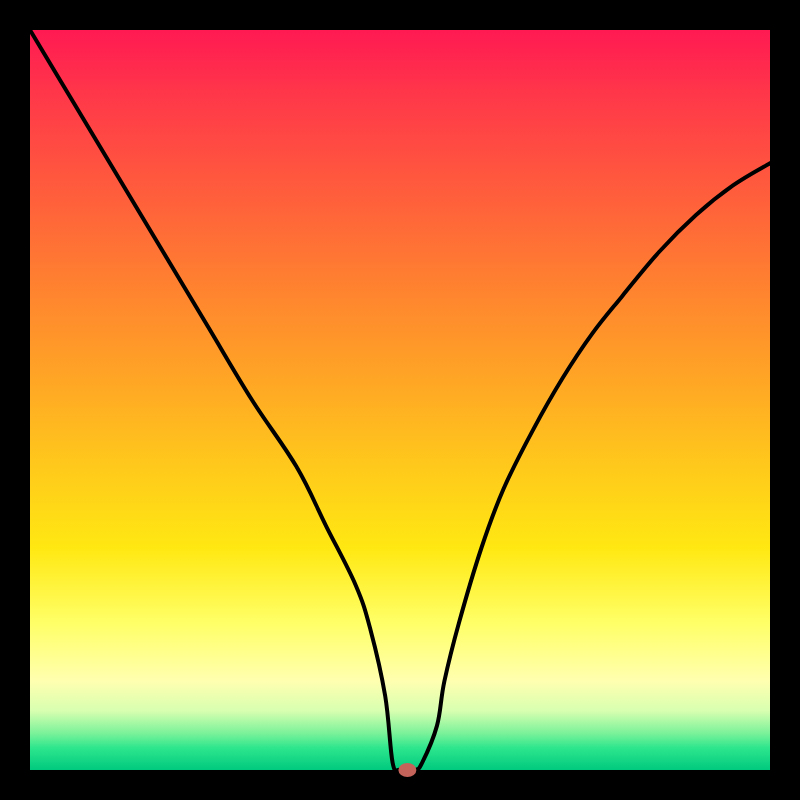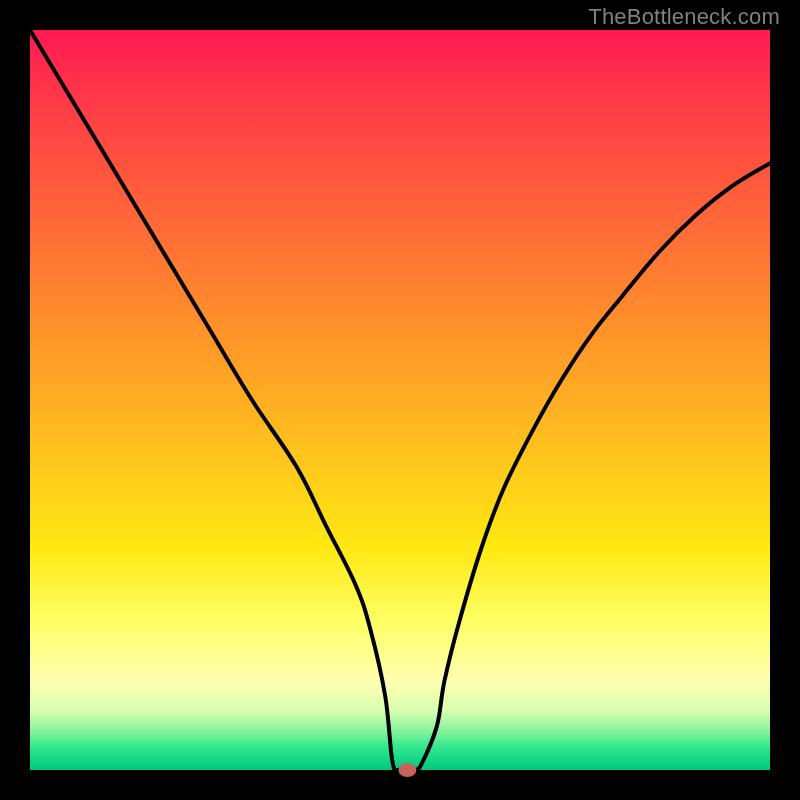--- a/index.html
+++ b/index.html
@@ -63,14 +63,13 @@
 </head>
 <body>
 
 <div class="frame">
   <div class="plot">
     <svg class="curve-svg" viewBox="0 0 740 740" preserveAspectRatio="none">
       <path fill="none" stroke="#000000" stroke-width="4" stroke-linecap="round" stroke-linejoin="round" d="M 0.00 0.00 C 7.99 13.32, 28.42 47.36, 44.40 74.00 C 60.38 100.64, 72.82 121.36, 88.80 148.00 C 104.78 174.64, 117.22 195.36, 133.20 222.00 C 149.18 248.64, 161.62 269.36, 177.60 296.00 C 193.58 322.64, 206.02 344.69, 222.00 370.00 C 237.98 395.31, 253.08 413.96, 266.40 436.60 C 279.72 459.24, 285.34 474.49, 296.00 495.80 C 306.66 517.11, 317.61 536.35, 325.60 555.00 C 333.59 573.65, 335.07 579.42, 340.40 599.40 C 345.73 619.38, 351.20 642.02, 355.20 666.00 C 359.20 689.98, 359.94 719.28, 362.60 732.60 C 365.26 745.92, 366.00 738.67, 370.00 740.00 C 374.00 741.33, 380.80 741.33, 384.80 740.00 C 388.80 738.67, 388.20 740.59, 392.20 732.60 C 396.20 724.61, 403.00 710.25, 407.00 695.60 C 411.00 680.95, 410.40 669.85, 414.40 651.20 C 418.40 632.55, 422.54 615.98, 429.20 592.00 C 435.86 568.02, 443.41 541.98, 451.40 518.00 C 459.39 494.02, 464.28 480.11, 473.60 458.80 C 482.92 437.49, 492.54 419.58, 503.20 399.60 C 513.86 379.62, 522.14 365.12, 532.80 347.80 C 543.46 330.48, 551.74 318.05, 562.40 303.40 C 573.06 288.75, 580.01 281.05, 592.00 266.40 C 603.99 251.75, 615.68 236.65, 629.00 222.00 C 642.32 207.35, 652.68 196.99, 666.00 185.00 C 679.32 173.01, 689.68 164.72, 703.00 155.40 C 716.32 146.08, 733.34 137.20, 740.00 133.20 "></path>
       <ellipse fill="#c4635a" cx="377.40" cy="740.00" rx="9" ry="7"></ellipse>
     </svg>
   </div>
-  <div class="watermark">TheBottleneck.com</div>
 </div>
 
 </body></html>

